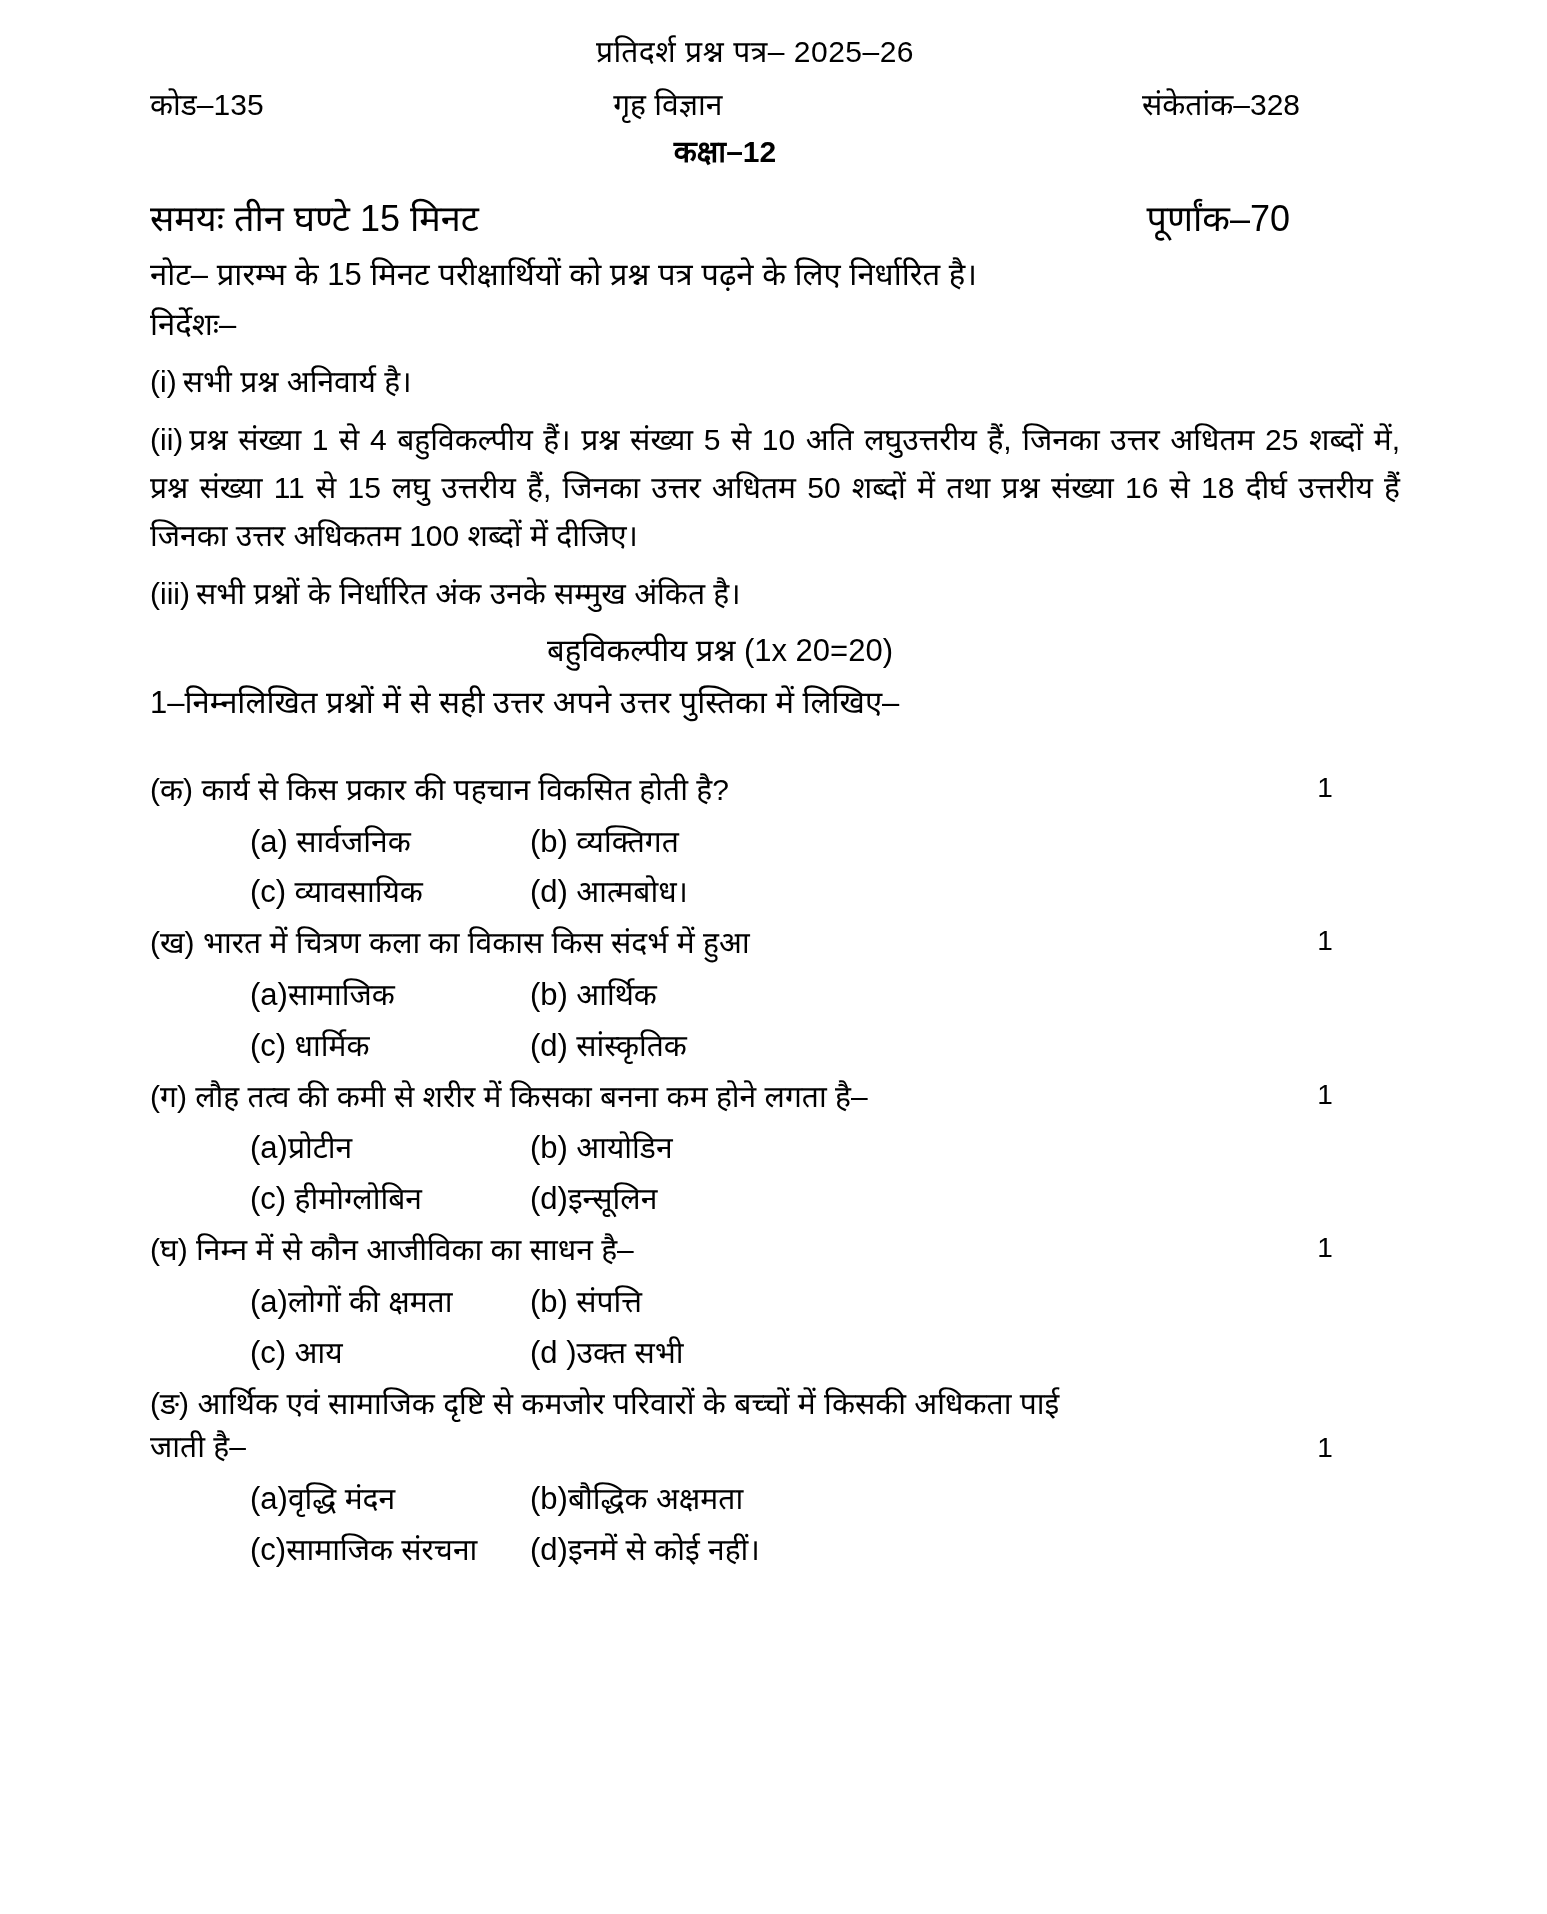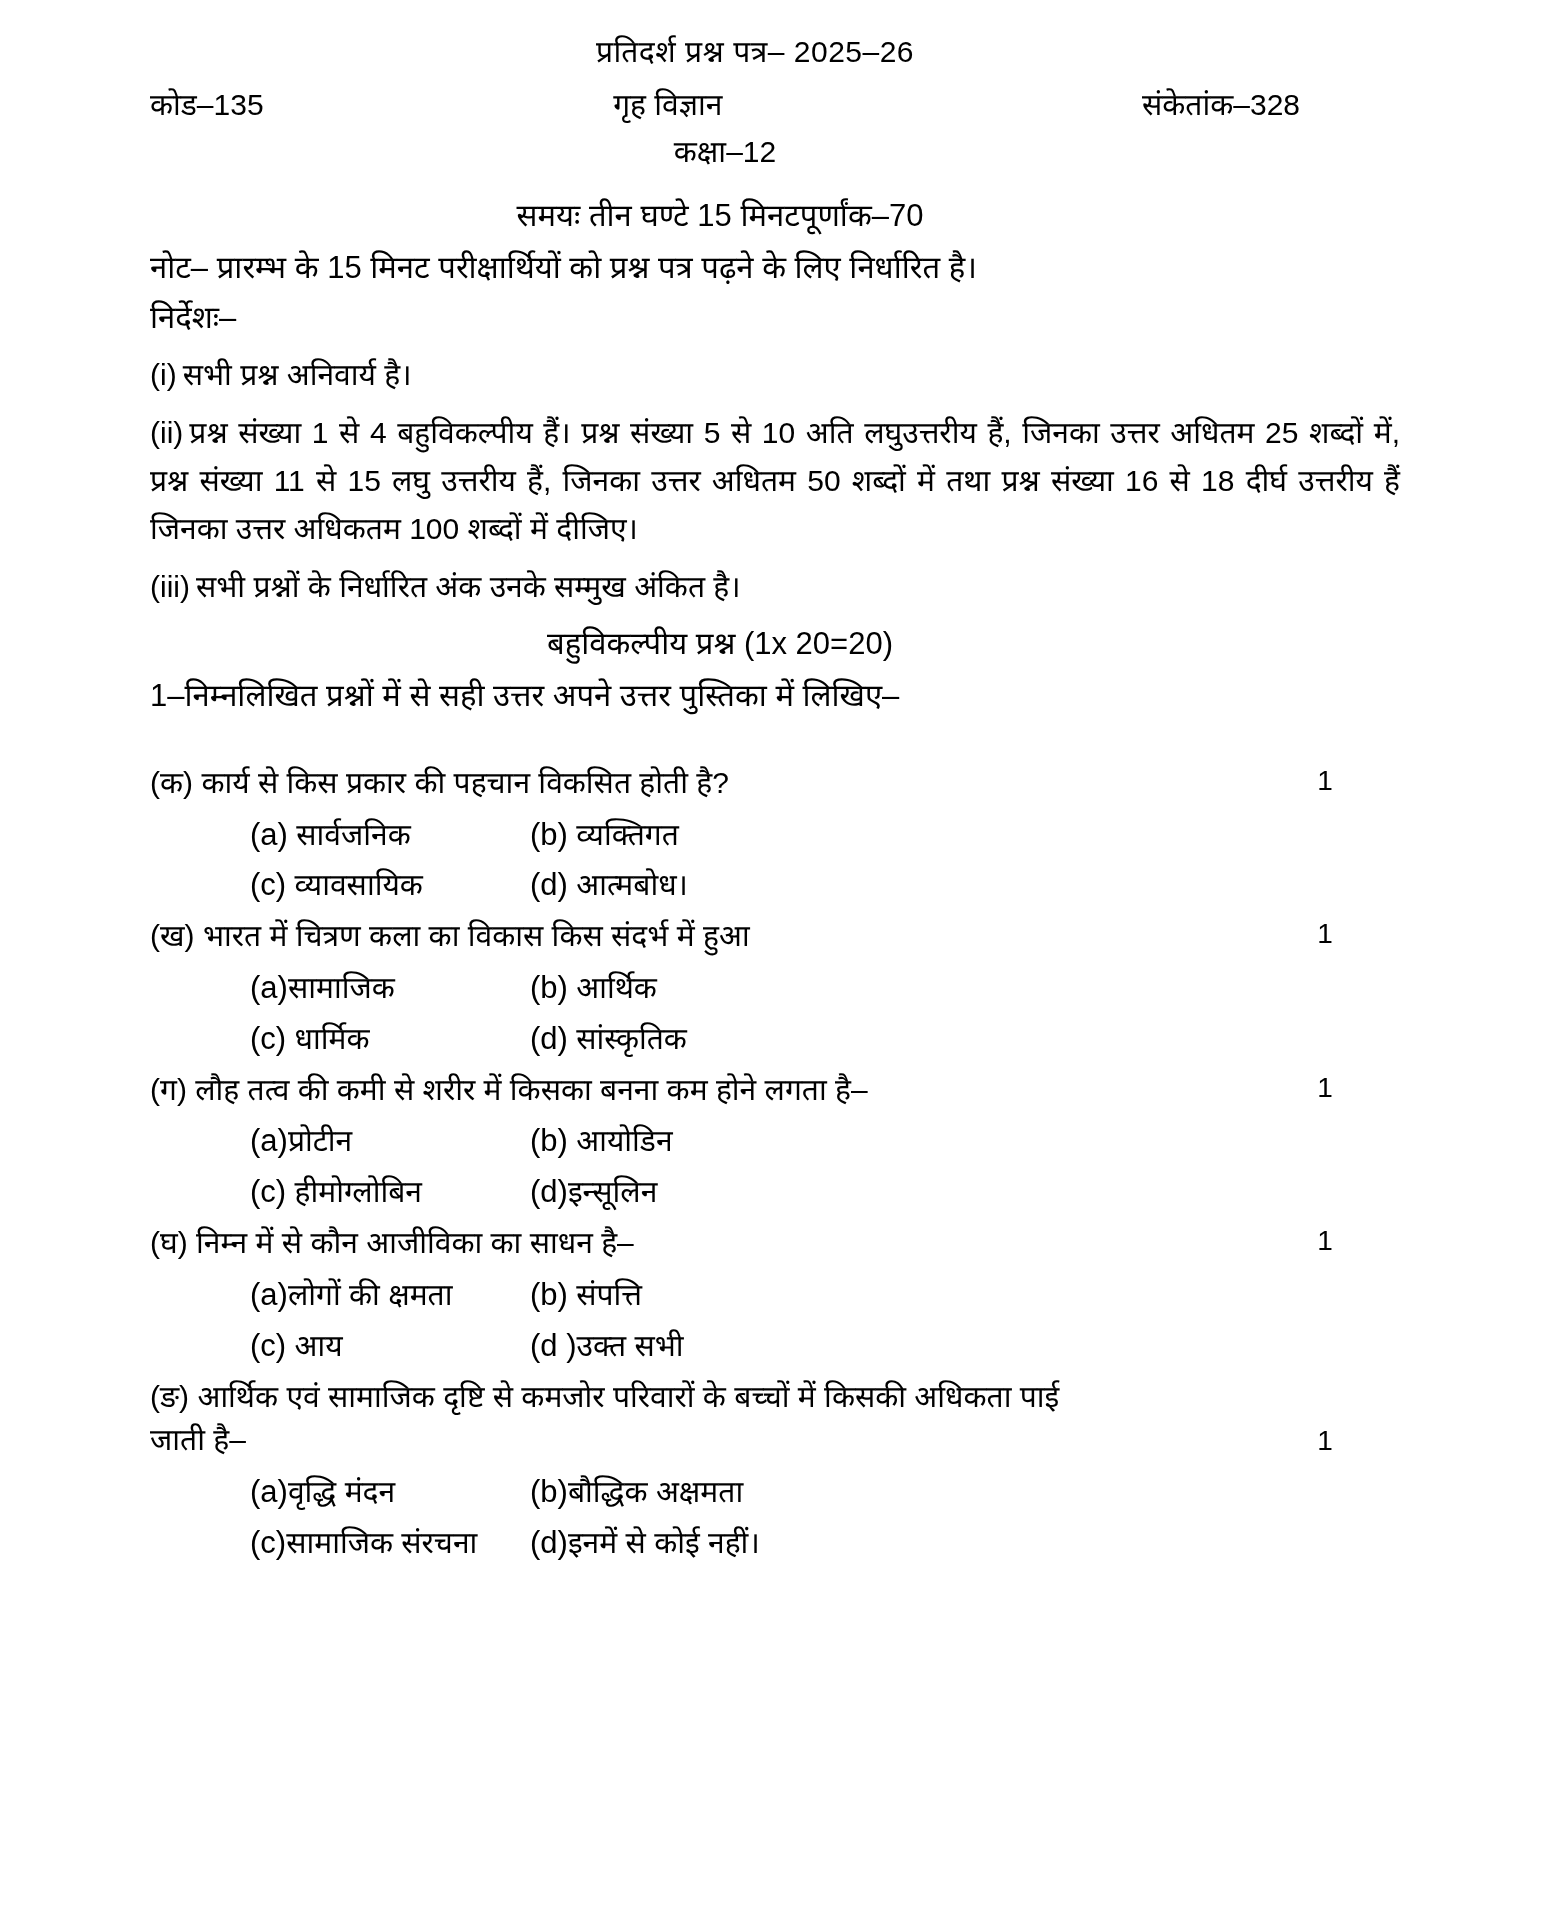--- a/index.html
+++ b/index.html
@@ -49,27 +49,28 @@
   }
   .hdr-left  { flex: 0 0 auto; white-space: nowrap; }
   .hdr-mid   { flex: 1 1 auto; text-align: center; margin-left: -70px; white-space: nowrap; }
   .hdr-right { flex: 0 0 auto; white-space: nowrap; padding-right: 100px; }
   .hdr-class {
     text-align: center;
     font-size: 30px;
     margin-left: -100px;
     margin-bottom: 22px;
     white-space: nowrap;
+    font-weight: bold;
   }
 
   .meta-row {
     display: flex;
-    justify-content: center;
+    justify-content: space-between;
     align-items: baseline;
-    font-size: 31px;
+    font-size: 36px;
     margin-bottom: 10px;
   }
   .meta-left { white-space: nowrap; }
   .meta-right { white-space: nowrap; padding-right: 110px; }
 
   .note-line {
     font-size: 31px;
     margin-bottom: 8px;
     white-space: nowrap;
   }

